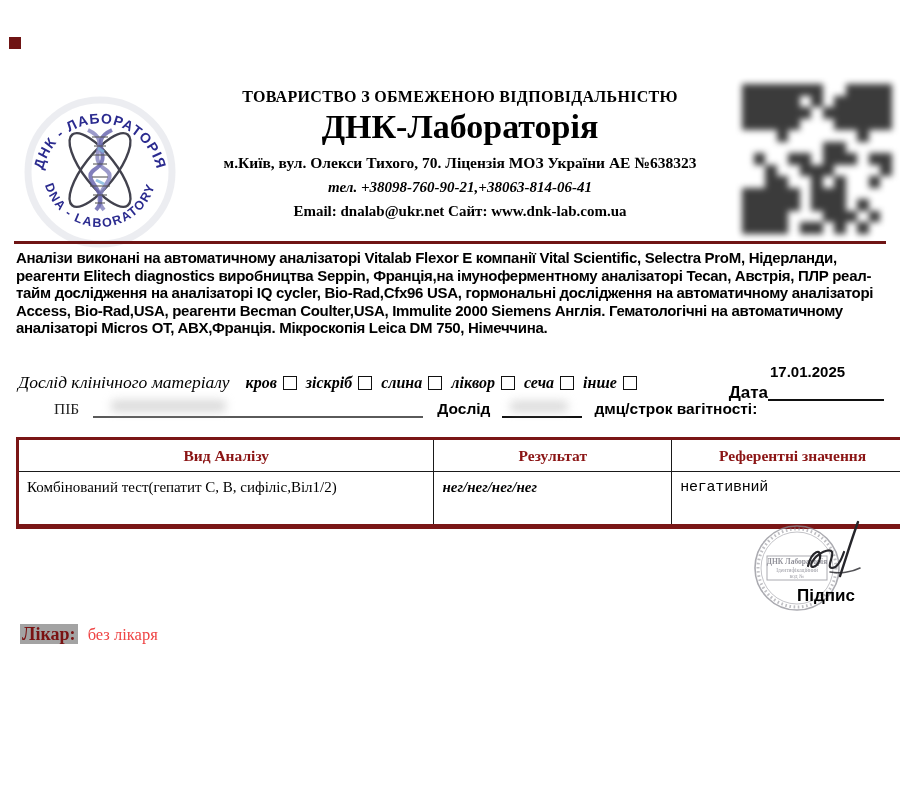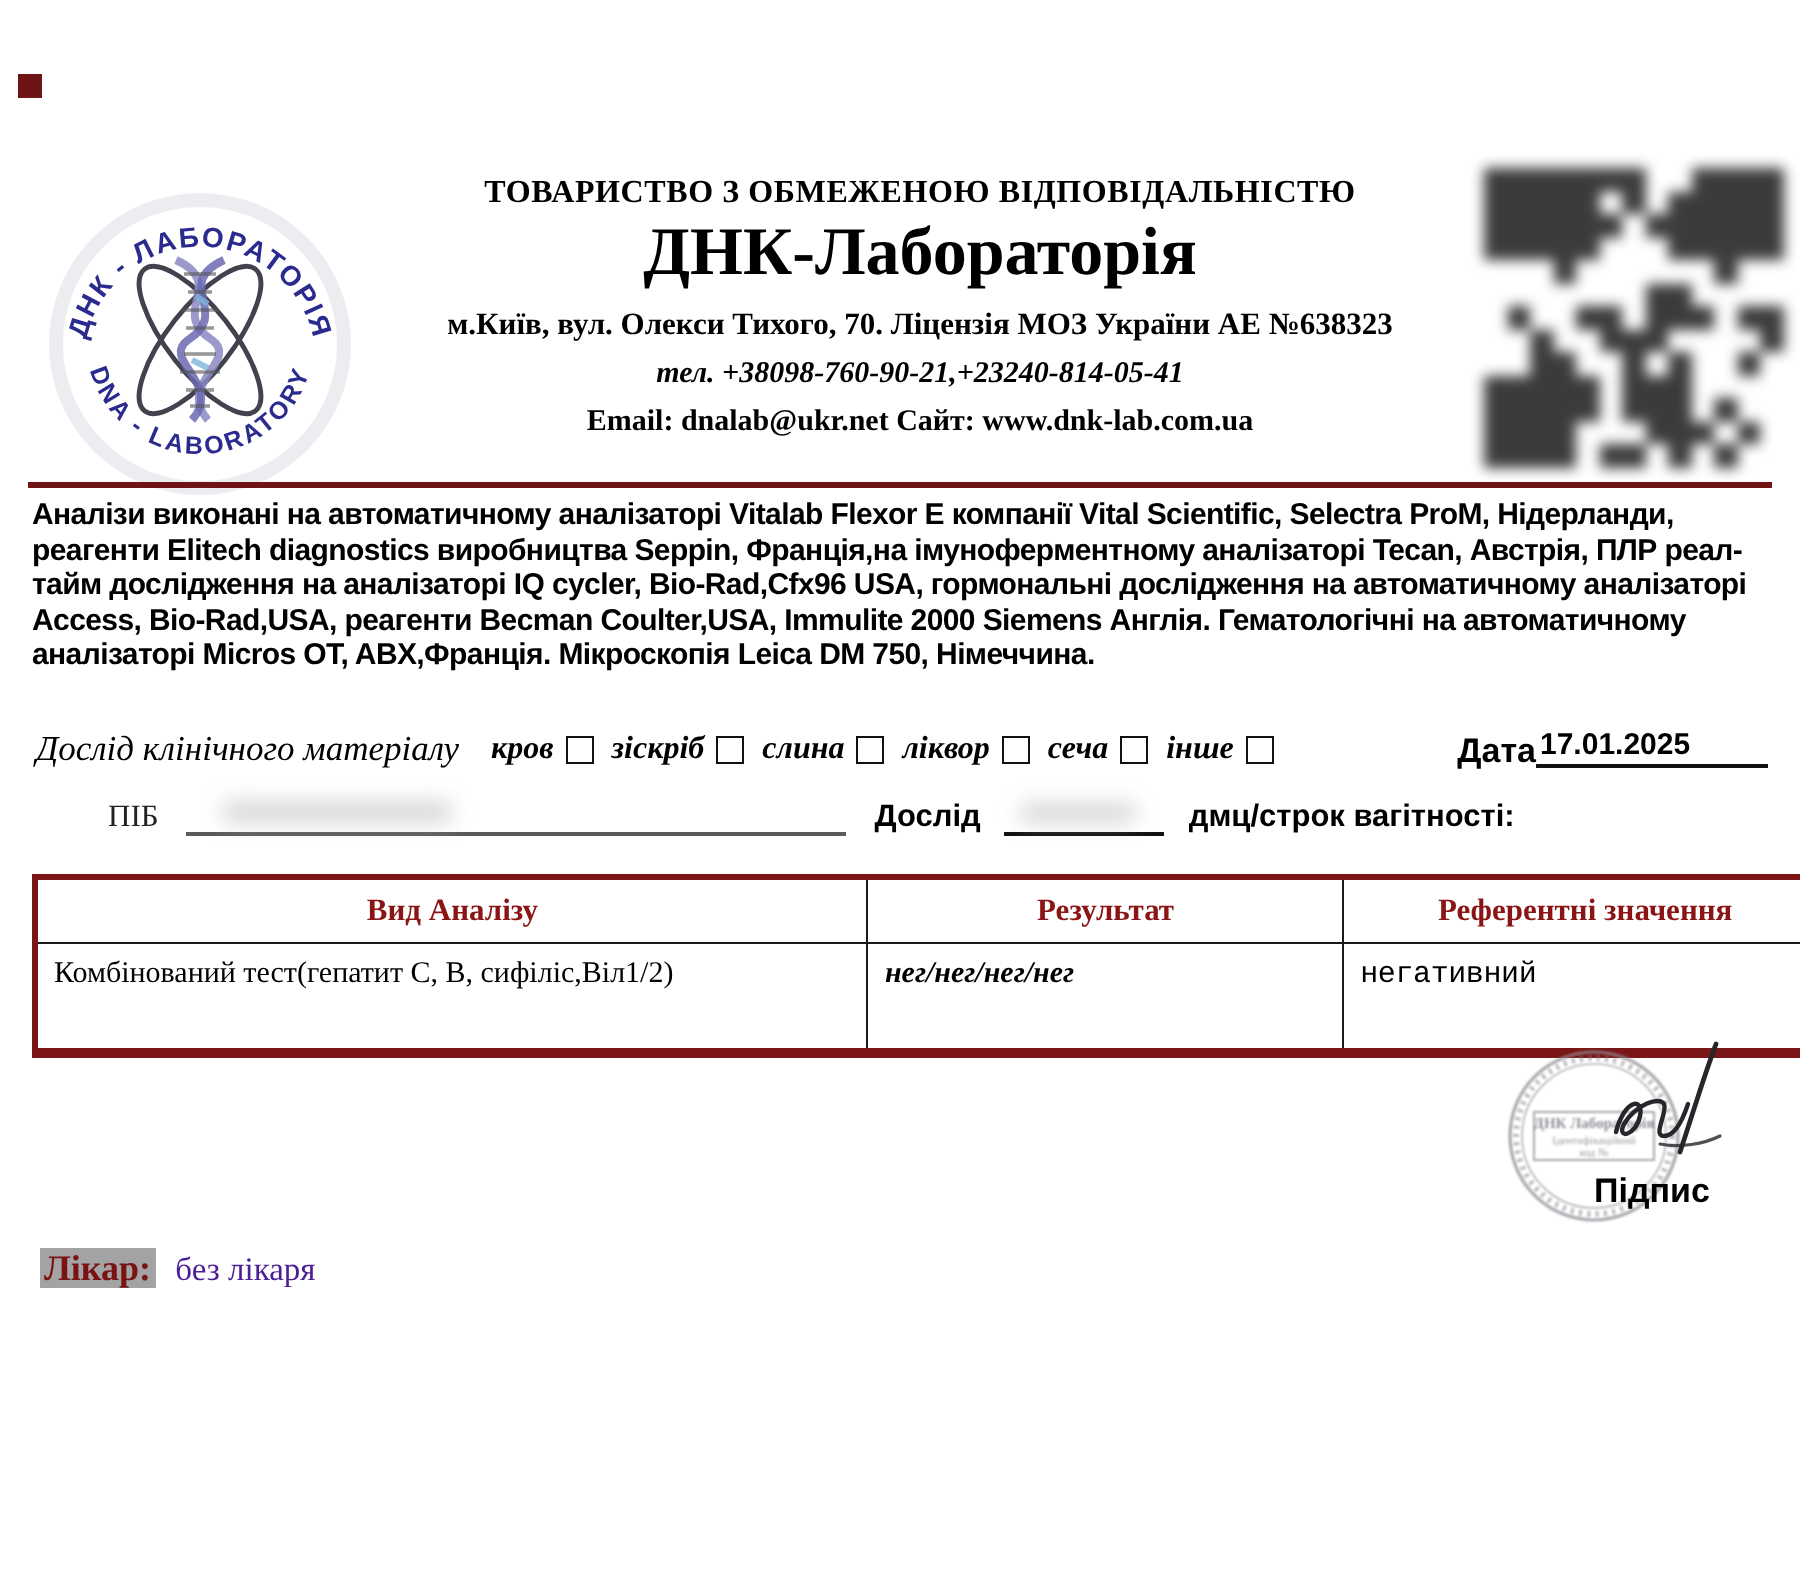--- a/index.html
+++ b/index.html
@@ -33,21 +33,21 @@
 
   
   .spec-row{position:absolute;left:18px;top:364px;width:866px;display:flex;align-items:center;}
   .spec-label{font-style:italic;font-size:17.5px;white-space:nowrap;}
   .opts{display:flex;align-items:center;margin-left:16px;gap:9px;}
   .opt{display:flex;align-items:center;font-weight:bold;font-style:italic;font-size:16px;white-space:nowrap;}
   .cbox{display:inline-block;width:12px;height:12px;border:1.5px solid #111;margin-left:6px;background:#fff;}
   .date-area{margin-left:auto;display:flex;align-items:flex-end;}
   .date-label{font-family:"Liberation Sans",sans-serif;font-weight:bold;font-size:17px;line-height:17px;}
   .date-field{width:112px;border-bottom:2.5px solid #111;font-family:"Liberation Sans",sans-serif;
-              font-weight:bold;font-size:15px;line-height:16px;padding:0 2px 1px 2px;}
+              font-weight:bold;font-size:15px;line-height:16px;padding:0 2px 19px 2px;}
 
   
   .pat-row{position:absolute;left:18px;top:398px;width:866px;display:flex;align-items:flex-end;
            font-size:15px;}
   .pib-label{font-size:15.5px;color:#222;margin-left:36px;}
   .pib-field{position:relative;width:330px;border-bottom:2px solid #5a5a5a;height:18px;margin-left:14px;}
   .doslid-label,.dmc-label{font-family:"Liberation Sans",sans-serif;font-weight:bold;font-size:15.5px;}
   .doslid-label{margin-left:14px;}
   .doslid-field{position:relative;width:80px;border-bottom:2.5px solid #111;height:18px;margin:0 12px;}
   .redact{position:absolute;background:#bdbdbd;filter:blur(5px);opacity:.55;border-radius:4px;}
@@ -70,21 +70,21 @@
   
   .stamp-area{position:absolute;left:745px;top:520px;width:155px;height:100px;}
   .stamp-svg{position:absolute;left:0;top:0;filter:blur(.6px);opacity:.75;}
   .sig-svg{position:absolute;left:55px;top:-6px;}
   .sign-label{position:absolute;left:52px;top:66px;font-family:"Liberation Sans",sans-serif;
       font-weight:bold;font-size:17px;color:#000;}
 
   
   .doctor{position:absolute;left:20px;top:624px;font-size:16.5px;}
   .doctor-label{font-weight:bold;color:#7a1212;font-size:18px;background:#a3a3a3;padding:0 2px;}
-  .doctor-value{margin-left:6px;color:#4c1d95;}
+  .doctor-value{margin-left:6px;color:#ef4444;}
 </style>
 </head>
 <body>
 
 <div class="page">
 
   <div class="corner-mark"></div>
 
   <svg class="logo" viewBox="0 0 160 160">
     <circle cx="80" cy="82" r="72" fill="none" stroke="#d4d6e0" stroke-width="7" opacity="0.45"></circle>
@@ -116,21 +116,21 @@
     </text>
     <text font-family="Liberation Sans, sans-serif" font-weight="bold" font-size="12.5" fill="#2b2b8f" letter-spacing="1.5">
       <textPath href="#arcBottom" startOffset="50%" text-anchor="middle">DNA - LABORATORY</textPath>
     </text>
   </svg>
 
   <div class="header-text">
     <div class="h-type">ТОВАРИСТВО З ОБМЕЖЕНОЮ ВІДПОВІДАЛЬНІСТЮ</div>
     <div class="h-name">ДНК-Лабораторія</div>
     <div class="h-addr">м.Київ, вул. Олекси Тихого, 70. Ліцензія МОЗ України АЕ №638323</div>
-    <div class="h-phone">тел. +38098-760-90-21,+23240-814-05-41</div>
+    <div class="h-phone">тел. +38098-760-90-21,+38063-814-06-41</div>
     <div class="h-mail">Email: dnalab@ukr.net Сайт: www.dnk-lab.com.ua</div>
   </div>
 
   <div class="qr-wrap">
     <div class="qr-grid">
         <div class="d"></div>
         <div class="d"></div>
         <div class="d"></div>
         <div class="d"></div>
         <div class="d"></div>

